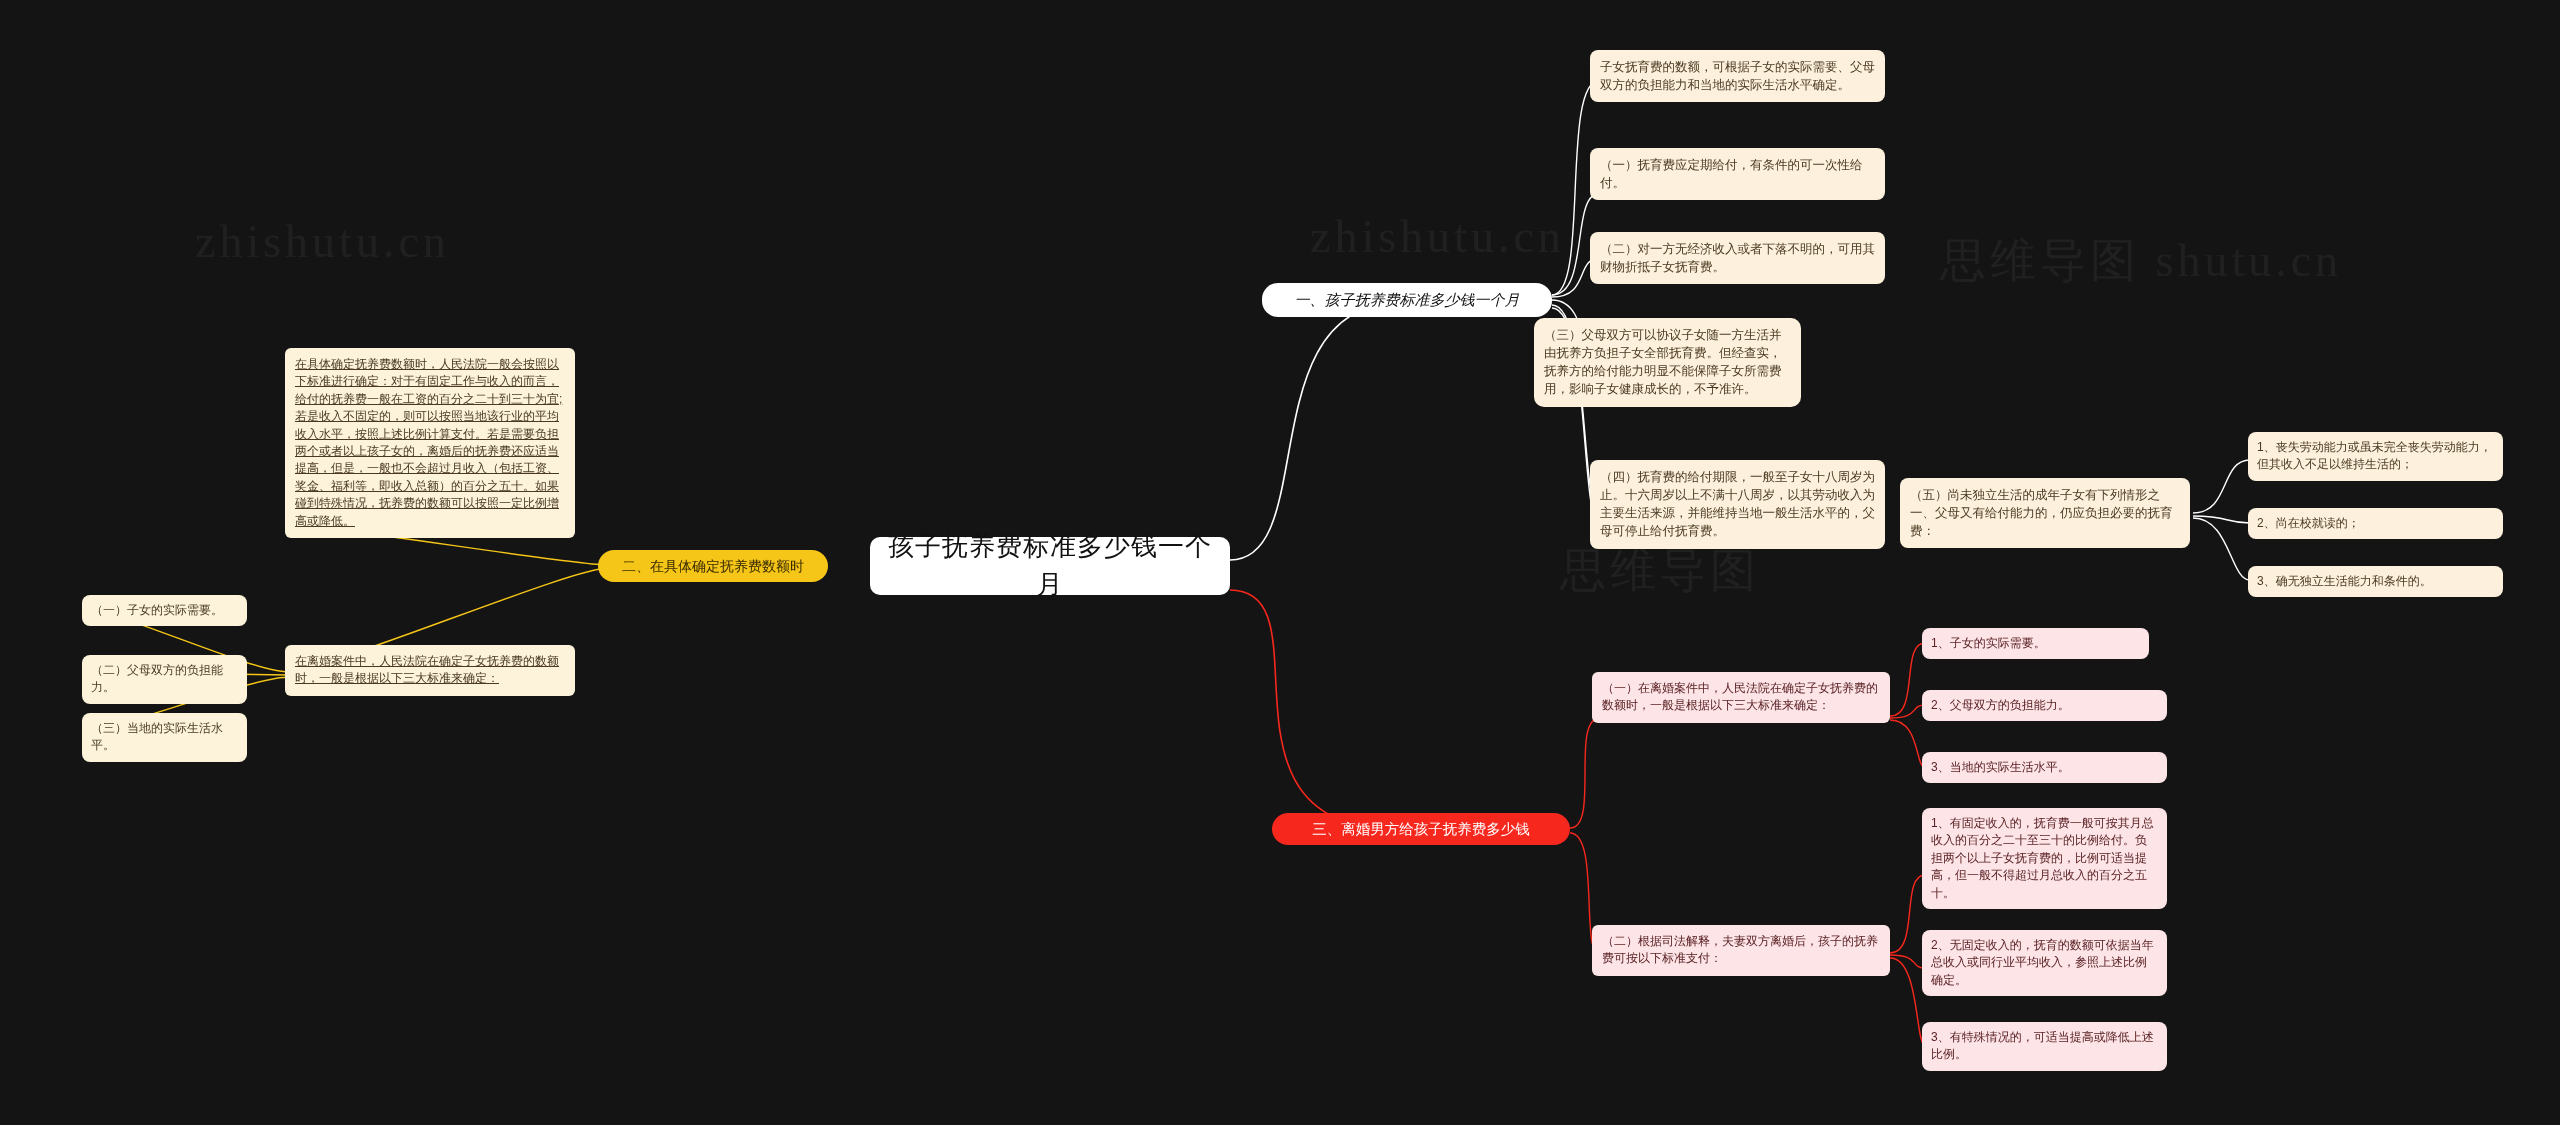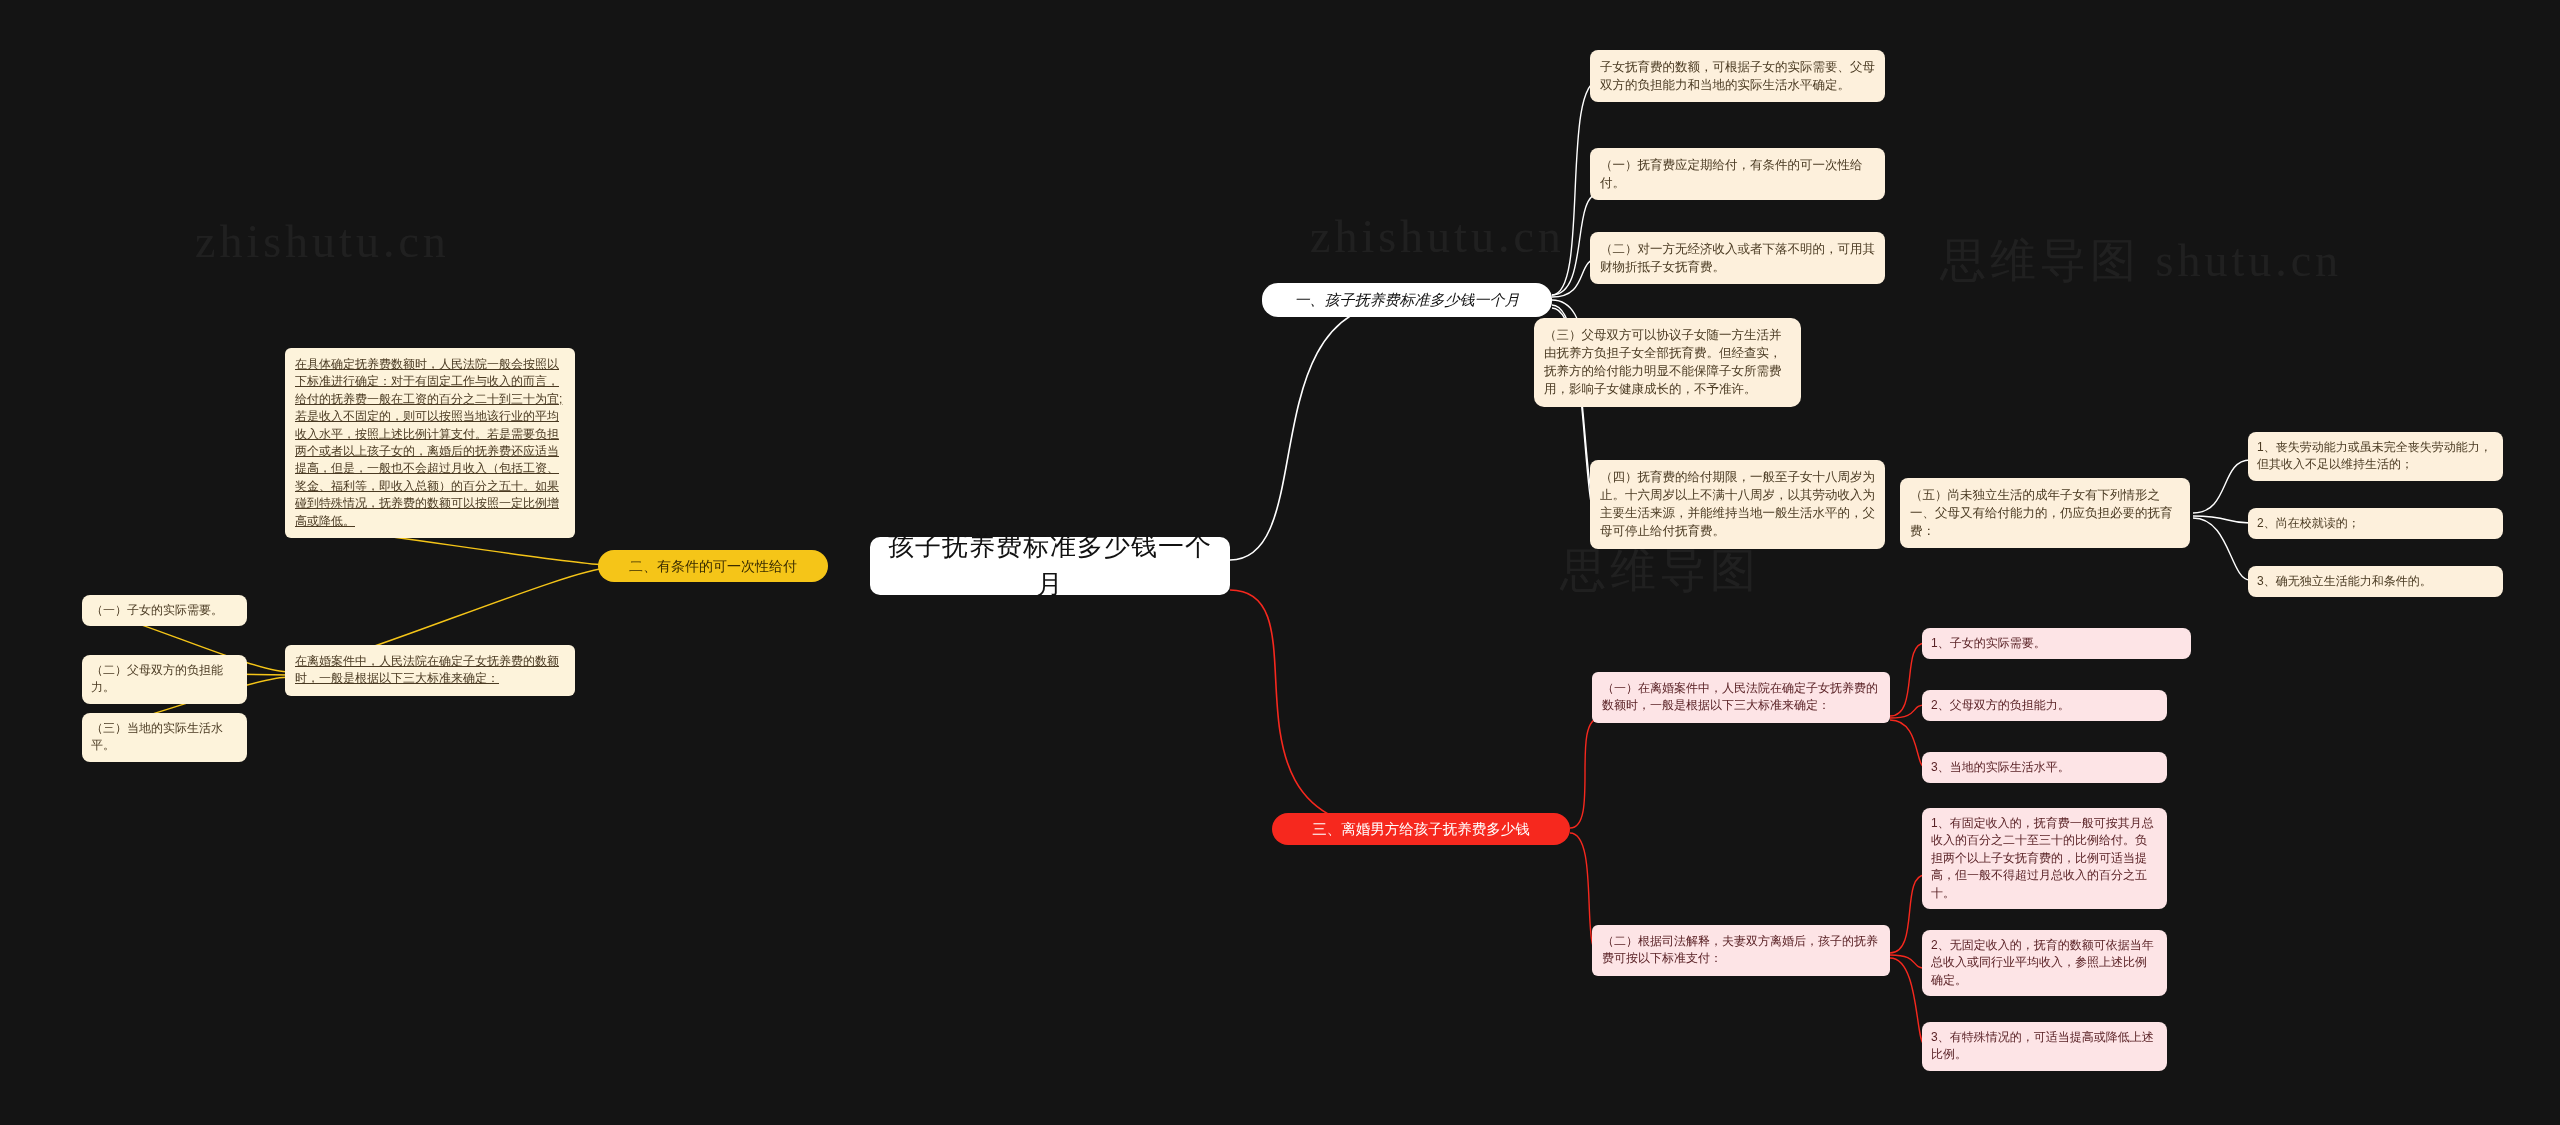--- a/index.html
+++ b/index.html
@@ -197,35 +197,35 @@
   <div class="node b1-child" style="left:1590px; top:148px; width:295px;">（一）抚育费应定期给付，有条件的可一次性给付。</div>
   <div class="node b1-child" style="left:1590px; top:232px; width:295px;">（二）对一方无经济收入或者下落不明的，可用其财物折抵子女抚育费。</div>
   <div class="node b1-child" style="left:1534px; top:318px; width:267px;border-radius:10px;">（三）父母双方可以协议子女随一方生活并由抚养方负担子女全部抚育费。但经查实，抚养方的给付能力明显不能保障子女所需费用，影响子女健康成长的，不予准许。</div>
   <div class="node b1-child" style="left:1590px; top:460px; width:295px;">（四）抚育费的给付期限，一般至子女十八周岁为止。十六周岁以上不满十八周岁，以其劳动收入为主要生活来源，并能维持当地一般生活水平的，父母可停止给付抚育费。</div>
   <div class="node b1-child" style="left:1900px; top:478px; width:290px;">（五）尚未独立生活的成年子女有下列情形之一、父母又有给付能力的，仍应负担必要的抚育费：</div>
 
   <div class="node b1-leaf" style="left:2248px; top:432px; width:255px;">1、丧失劳动能力或虽未完全丧失劳动能力，但其收入不足以维持生活的；</div>
   <div class="node b1-leaf" style="left:2248px; top:508px; width:255px;">2、尚在校就读的；</div>
   <div class="node b1-leaf" style="left:2248px; top:566px; width:255px;">3、确无独立生活能力和条件的。</div>
 
-  <div class="node b2-main" style="left:598px; top:550px; width:230px; height:32px;">二、有条件的可一次性给付</div>
+  <div class="node b2-main" style="left:598px; top:550px; width:230px; height:32px;">二、在具体确定抚养费数额时</div>
 
   <div class="node b2-child" style="left:285px; top:348px; width:290px;">在具体确定抚养费数额时，人民法院一般会按照以下标准进行确定：对于有固定工作与收入的而言，给付的抚养费一般在工资的百分之二十到三十为宜;若是收入不固定的，则可以按照当地该行业的平均收入水平，按照上述比例计算支付。若是需要负担两个或者以上孩子女的，离婚后的抚养费还应适当提高，但是，一般也不会超过月收入（包括工资、奖金、福利等，即收入总额）的百分之五十。如果碰到特殊情况，抚养费的数额可以按照一定比例增高或降低。</div>
   <div class="node b2-child" style="left:285px; top:645px; width:290px;">在离婚案件中，人民法院在确定子女抚养费的数额时，一般是根据以下三大标准来确定：</div>
 
   <div class="node b2-leaf" style="left:82px; top:595px; width:165px;">（一）子女的实际需要。</div>
   <div class="node b2-leaf" style="left:82px; top:655px; width:165px;">（二）父母双方的负担能力。</div>
   <div class="node b2-leaf" style="left:82px; top:713px; width:165px;">（三）当地的实际生活水平。</div>
 
   <div class="node b3-main" style="left:1272px; top:813px; width:298px; height:32px;">三、离婚男方给孩子抚养费多少钱</div>
 
   <div class="node b3-child" style="left:1592px; top:672px; width:298px;">（一）在离婚案件中，人民法院在确定子女抚养费的数额时，一般是根据以下三大标准来确定：</div>
   <div class="node b3-child" style="left:1592px; top:925px; width:298px;">（二）根据司法解释，夫妻双方离婚后，孩子的抚养费可按以下标准支付：</div>
 
-  <div class="node b3-leaf" style="left:1922px; top:628px; width:269px;">1、子女的实际需要。</div>
+  <div class="node b3-leaf" style="left:1922px; top:628px; width:227px;">1、子女的实际需要。</div>
   <div class="node b3-leaf" style="left:1922px; top:690px; width:245px;">2、父母双方的负担能力。</div>
   <div class="node b3-leaf" style="left:1922px; top:752px; width:245px;">3、当地的实际生活水平。</div>
 
   <div class="node b3-leaf" style="left:1922px; top:808px; width:245px;">1、有固定收入的，抚育费一般可按其月总收入的百分之二十至三十的比例给付。负担两个以上子女抚育费的，比例可适当提高，但一般不得超过月总收入的百分之五十。</div>
   <div class="node b3-leaf" style="left:1922px; top:930px; width:245px;">2、无固定收入的，抚育的数额可依据当年总收入或同行业平均收入，参照上述比例确定。</div>
   <div class="node b3-leaf" style="left:1922px; top:1022px; width:245px;">3、有特殊情况的，可适当提高或降低上述比例。</div>
 
 </div>
 
 </body></html>

